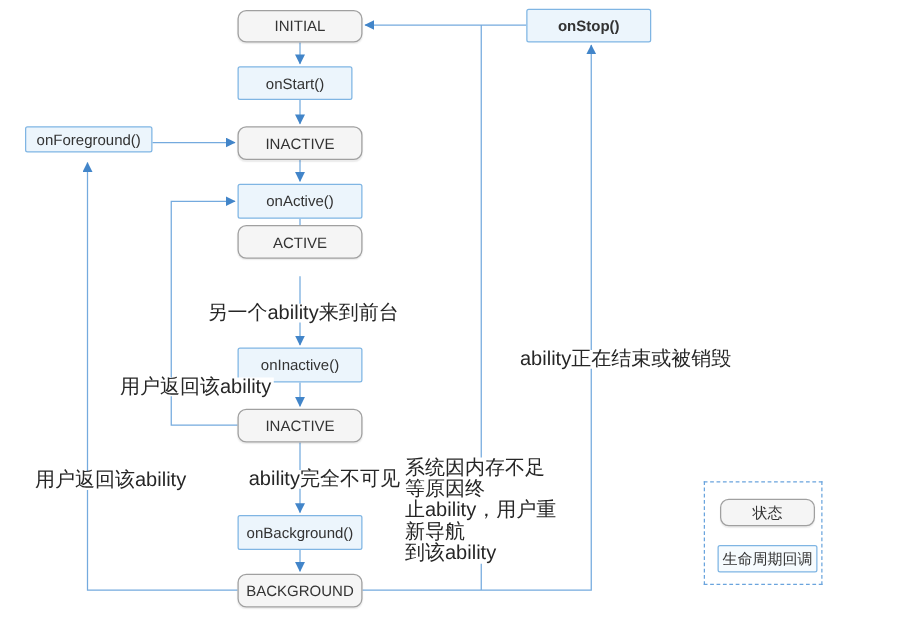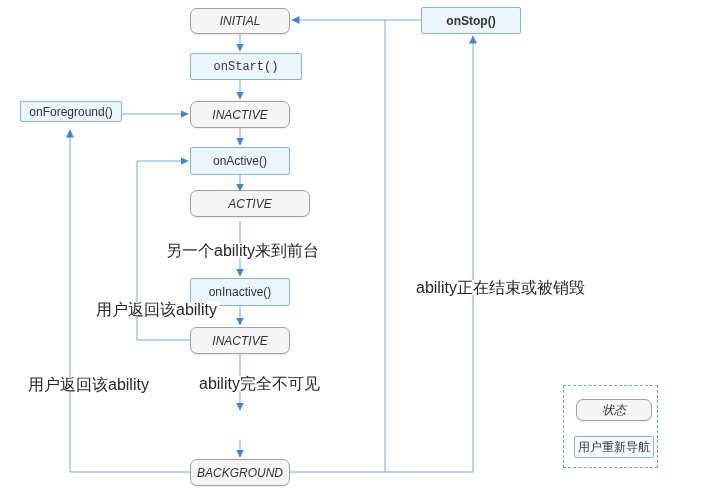--- a/index.html
+++ b/index.html
@@ -17,21 +17,20 @@
     display:flex;align-items:center;justify-content:center;
     font-size:12px;color:#333;
     box-sizing:border-box;
     background:#fff;
   }
   .state{
     background:#f5f5f5;
     border:1px solid #a0a0a0;
     border-radius:7px;
     box-shadow:0 1px 1px rgba(0,0,0,0.08);
-    font-style:italic;
   }
   .callback{
     background:#ecf5fc;
     border:1px solid #7fb5e3;
     border-radius:2px;
   }
   .edge-label{
     position:absolute;
     font-size:16px;color:#262626;
     background:#fff;
@@ -81,47 +80,53 @@
       <path d="M290,472 L473,472 L473,36" marker-end="url(#arr)"></path>
       <path d="M385,472 L385,20"></path>
       <path d="M421,20 L292,20" marker-end="url(#arr)"></path>
     </g>
   </svg>
 
   <div class="node state" style="left:190px;top:8px;width:100px;height:26px;">INITIAL</div>
 
   <div class="node state" style="left:190px;top:101px;width:100px;height:27px;">INACTIVE</div>
 
-  <div class="node state" style="left:190px;top:190px;width:120px;height:27px;">ACTIVE</div>
+  <div class="node state" style="left:190px;top:180px;width:100px;height:27px;">ACTIVE</div>
 
   <div class="node state" style="left:190px;top:327px;width:100px;height:27px;">INACTIVE</div>
 
   <div class="node state" style="left:190px;top:459px;width:100px;height:27px;">BACKGROUND</div>
 
-  <div class="node callback" style="left:190px;top:53px;width:112px;height:27px;font-family:Liberation Mono, monospace;">onStart()</div>
+  <div class="node callback" style="left:190px;top:53px;width:92px;height:27px;">onStart()</div>
 
   <div class="node callback" style="left:20px;top:101px;width:102px;height:21px;">onForeground()</div>
 
   <div class="node callback" style="left:190px;top:147px;width:100px;height:28px;">onActive()</div>
 
   <div class="node callback" style="left:190px;top:278px;width:100px;height:28px;">onInactive()</div>
 
+  <div class="node callback" style="left:190px;top:412px;width:100px;height:28px;">onBackground()</div>
 
   <div class="node callback" style="left:421px;top:7px;width:100px;height:27px;font-weight:bold;">onStop()</div>
 
   <div class="edge-label" style="left:164px;top:243px;">另一个ability来到前台</div>
 
   <div class="edge-label" style="left:94px;top:302px;">用户返回该ability</div>
 
   <div class="edge-label" style="left:197px;top:376px;">ability完全不可见</div>
 
   <div class="edge-label" style="left:26px;top:377px;">用户返回该ability</div>
 
   <div class="edge-label" style="left:414px;top:280px;">ability正在结束或被销毁</div>
 
+  <div class="edge-label multiline" style="left:322px;top:366px;width:126px;">
+    <span>系统因内存不足等原因终</span>
+    <span>止ability，用户重新导航</span>
+    <span>到该ability</span>
+  </div>
 
   <div class="legend"></div>
 
   <div class="node state legend-state">状态</div>
 
-  <div class="node callback legend-callback">用户重新导航</div>
+  <div class="node callback legend-callback">生命周期回调</div>
 
 </div>
 
 </body></html>

